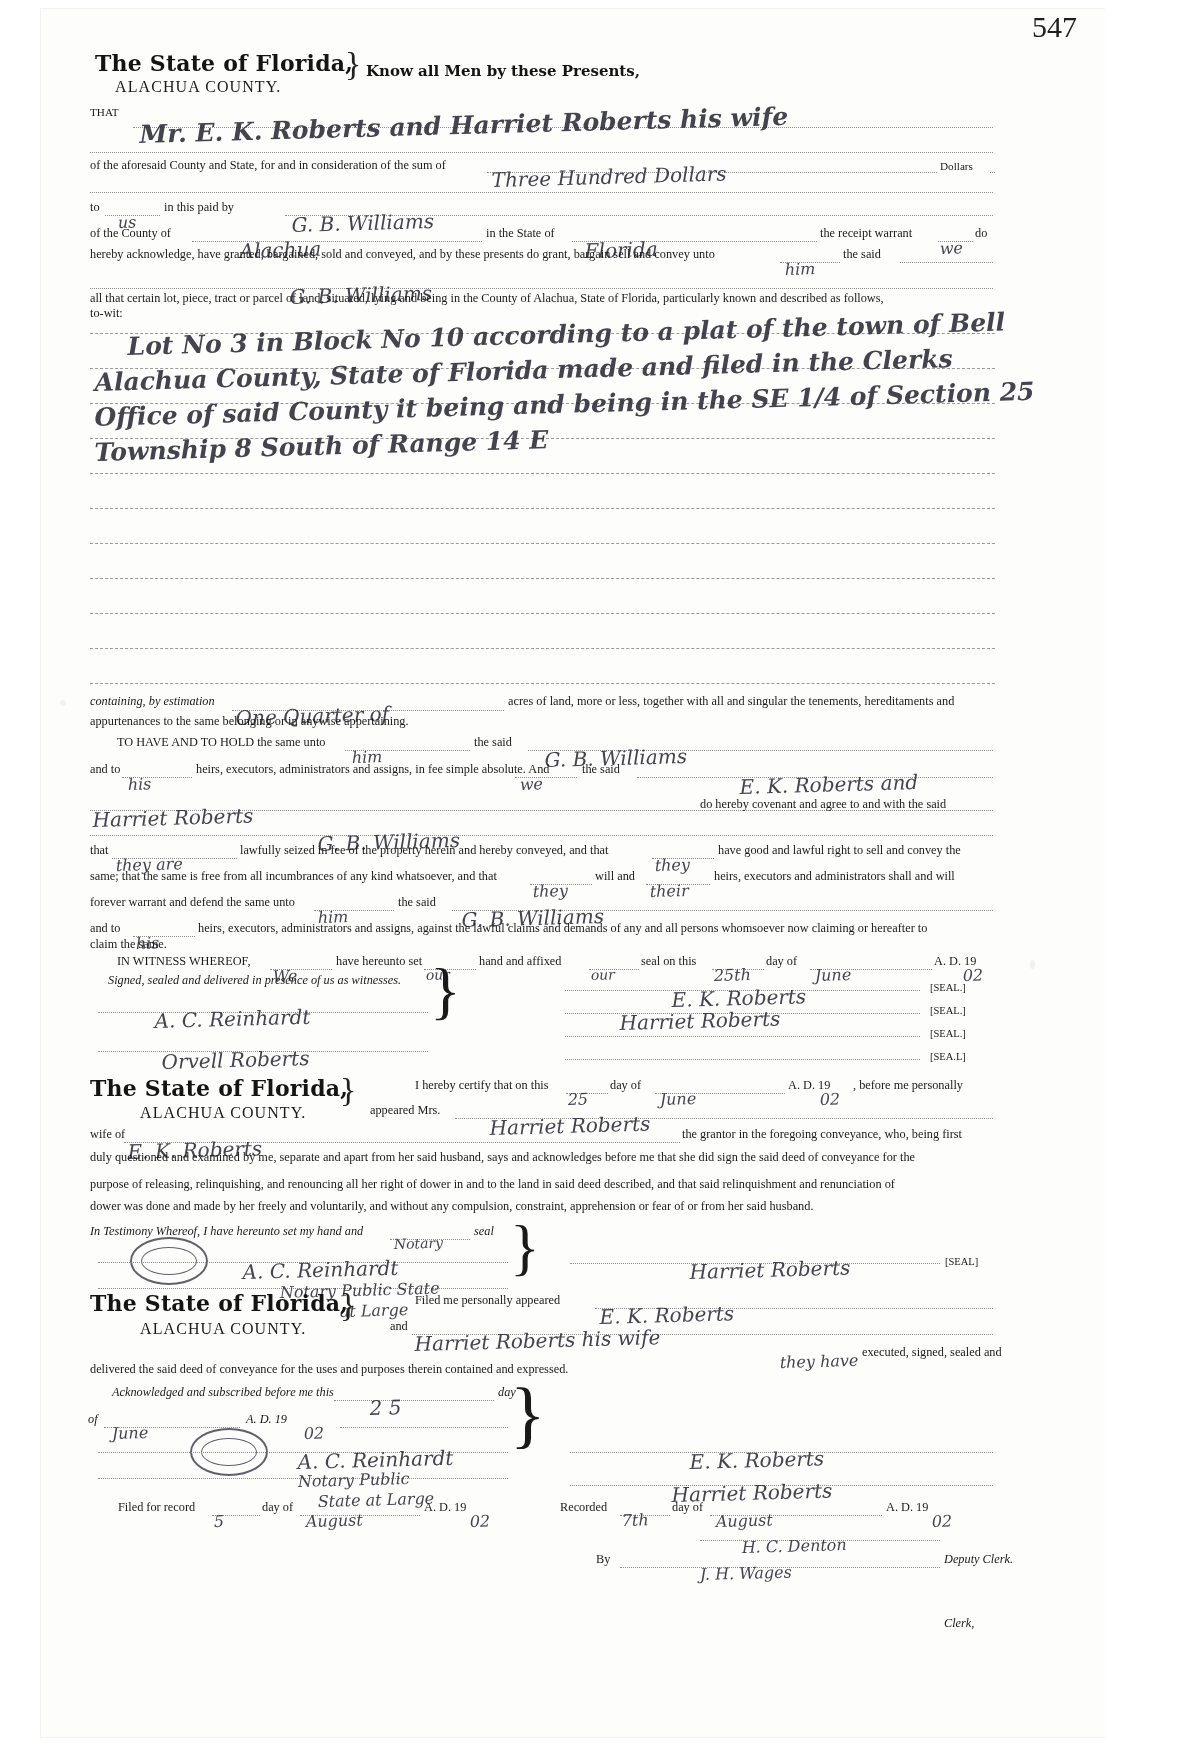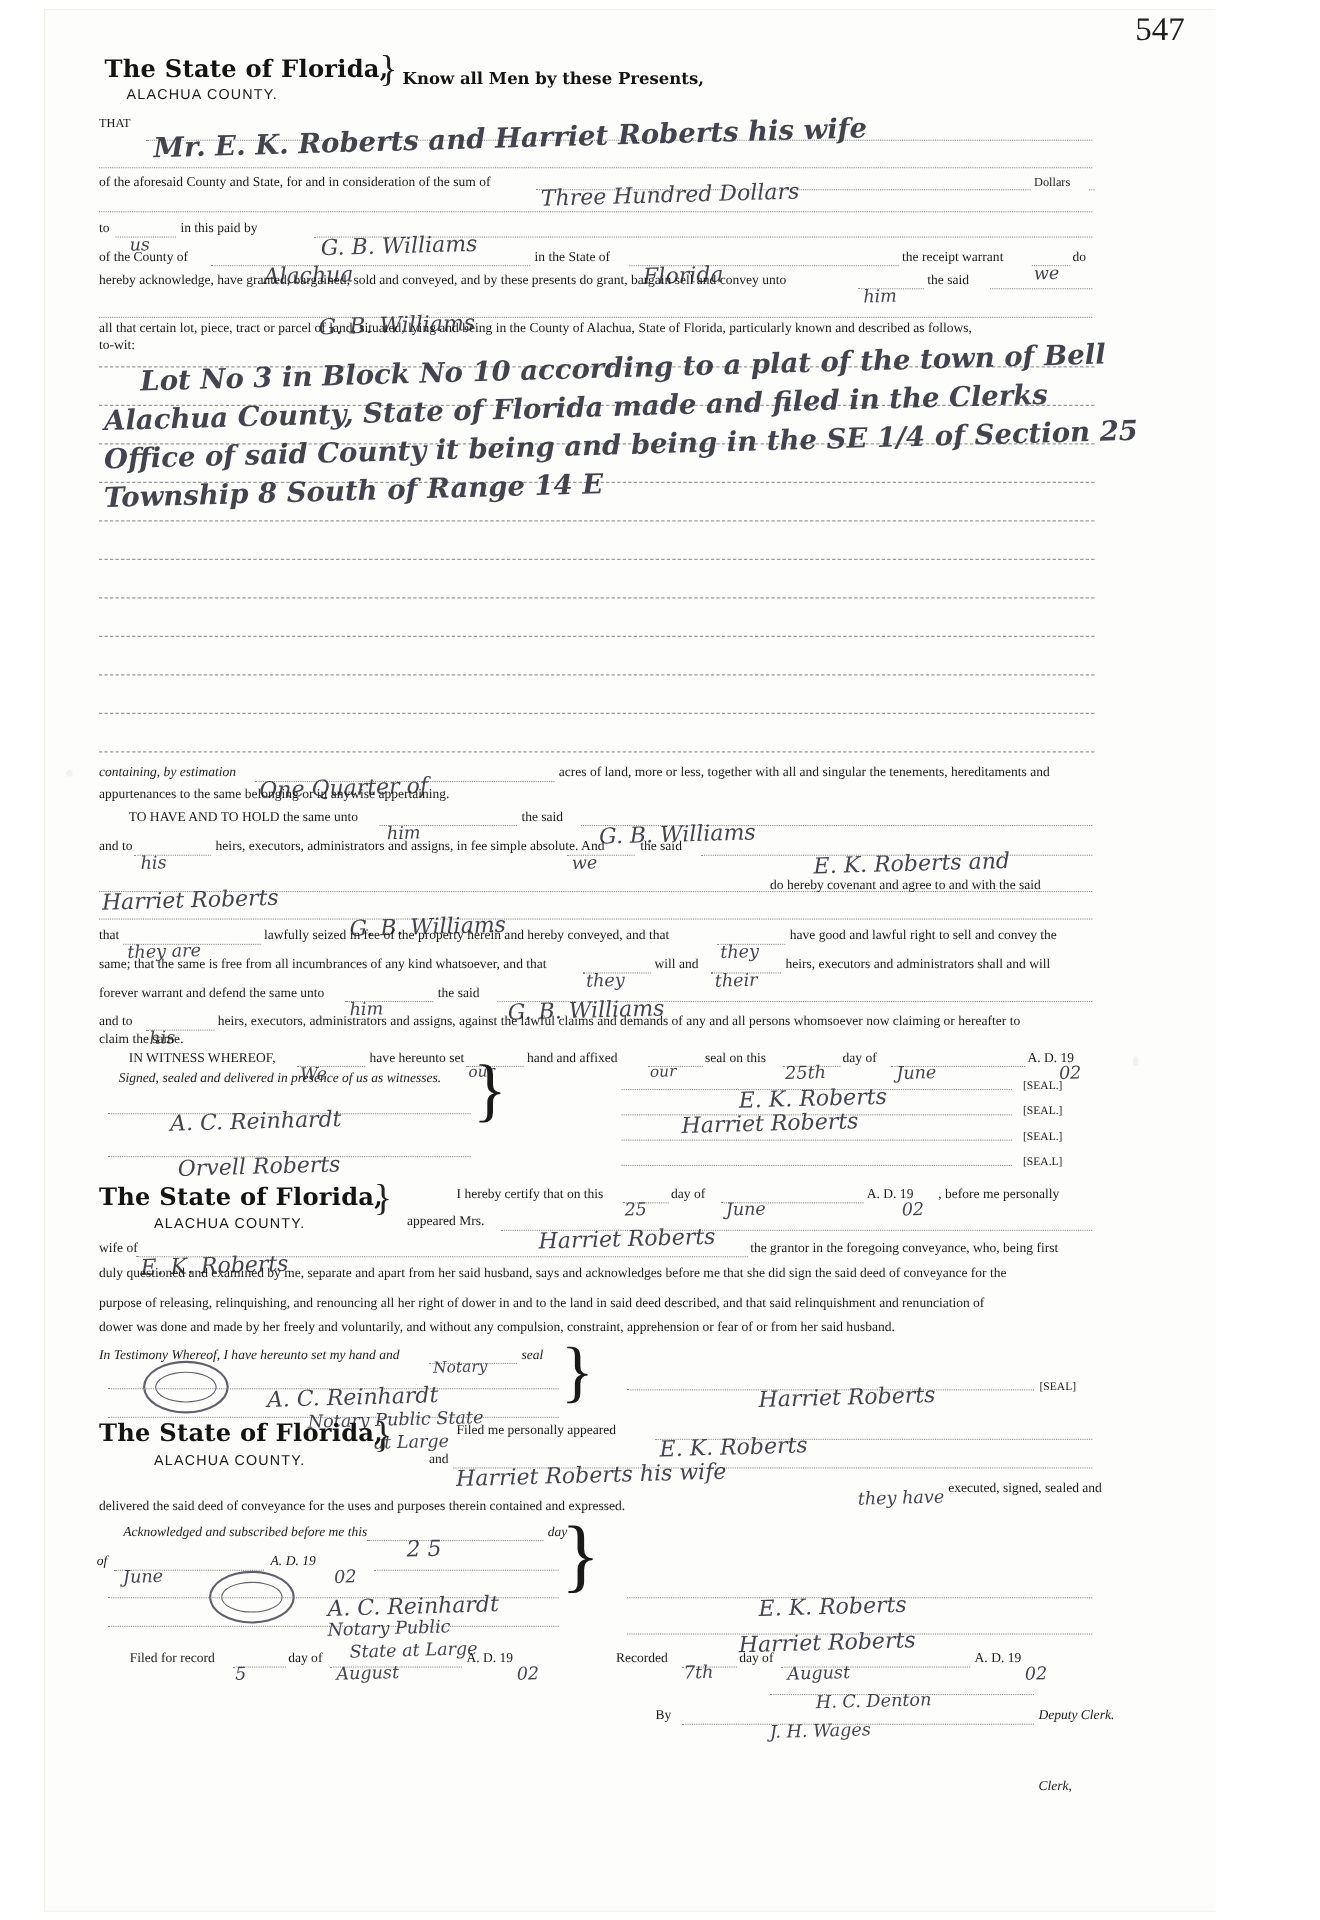--- a/index.html
+++ b/index.html
@@ -6,21 +6,21 @@
   body{width:1200px;height:1745px;position:relative;font-family:"Liberation Serif",serif;color:#1a1a1a;}
   .page{position:absolute;left:0;top:0;width:1105px;height:1745px;background:#ffffff;overflow:hidden;}
   .paper{position:absolute;left:40px;top:8px;width:1120px;height:1730px;background:#fdfdfb;box-shadow:inset 0 0 0 1px #f2f2ee;}
 
   
   .pageno{position:absolute;right:28px;top:10px;font-size:30px;font-family:"Liberation Serif",serif;color:#1f1f1f;}
 
   
   .fancy{font-family:"DejaVu Serif",serif;font-weight:bold;font-size:22px;letter-spacing:.2px;color:#141414;}
   .fancy-sm{font-family:"DejaVu Serif",serif;font-weight:bold;font-size:15px;color:#141414;}
-  .county{font-size:13px;letter-spacing:1.1px;font-family:Liberation Sans, sans-serif;}
+  .county{font-size:16px;letter-spacing:1.1px;font-family:Liberation Serif, serif;}
   .brace{font-family:"Liberation Serif",serif;font-size:34px;line-height:.8;color:#222;}
 
   .txt{font-size:12.3px;line-height:15px;font-family:"Liberation Serif",serif;}
   .txt-sm{font-size:11.2px;font-family:"Liberation Serif",serif;}
   .ital{font-style:italic;}
 
   
   .rule{position:absolute;border-bottom:1px dotted #8d8d8d;height:0;}
   .rule2{position:absolute;border-bottom:1px dashed #9a9a9a;height:0;}
 

